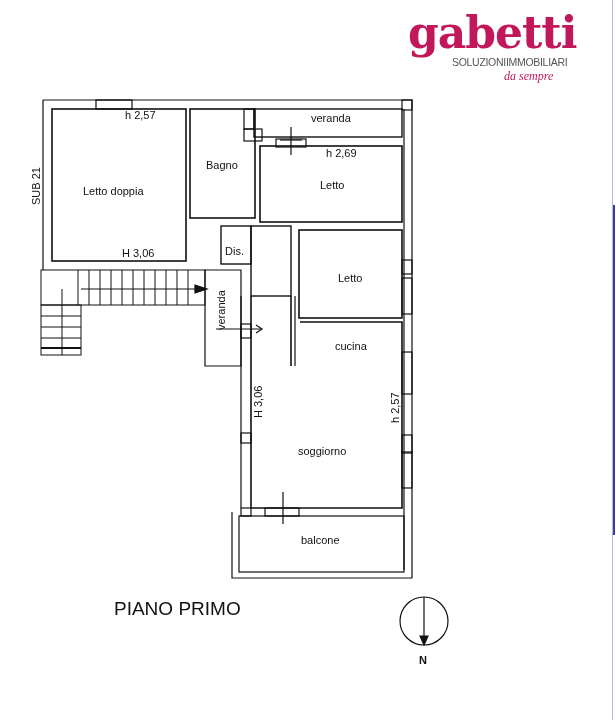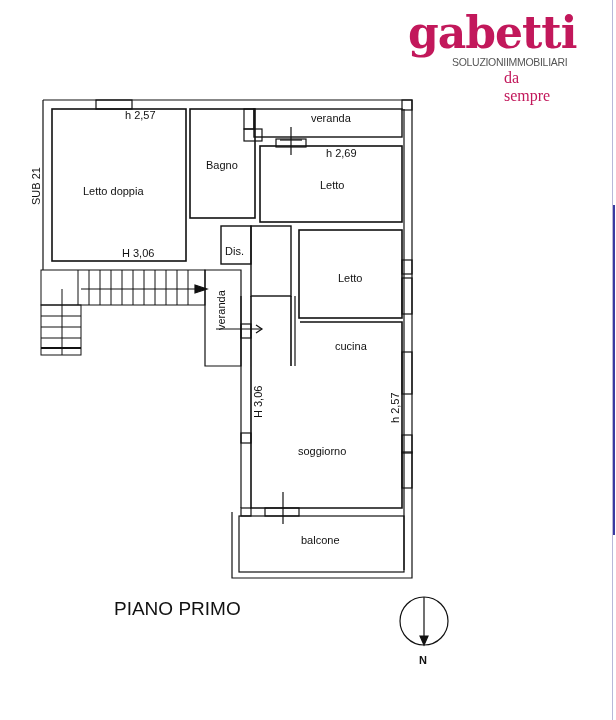--- a/index.html
+++ b/index.html
@@ -3,21 +3,21 @@
 <meta charset="utf-8">
 <style>
   html, body { margin: 0; padding: 0; background: #ffffff; }
   body { width: 616px; height: 720px; position: relative; overflow: hidden; font-family: "Liberation Sans", sans-serif; }
   .page { position: absolute; left: 0; top: 0; width: 616px; height: 612px; background: #fff; }
   .right-edge { position: absolute; left: 612px; top: 0; width: 1px; height: 720px; background: #b8b8d8; }
   .right-edge-strong { position: absolute; left: 613px; top: 205px; width: 2px; height: 330px; background: #3a3aa0; }
   .logo { position: absolute; left: 408px; top: 14px; width: 160px; height: 70px; }
   .logo-main { position: absolute; left: 0; top: -6px; font-family: "DejaVu Serif", serif; font-weight: bold; font-size: 44px; color: #c2185b; letter-spacing: -1px; line-height: 50px; }
   .logo-sub { position: absolute; left: 44px; top: 42px; font-family: Liberation Sans, sans-serif; font-size: 10.5px; color: #555; letter-spacing: -0.3px; }
-  .logo-tag { position: absolute; left: 96px; top: 55px; font-family: "Liberation Serif", serif; font-size: 16px; color: #c2185b; }
+  .logo-tag { position: absolute; left: 96px; top: 55px; font-family: "Liberation Serif", serif; font-style: italic; font-size: 12px; color: #c2185b; }
   svg.plan { position: absolute; left: 0; top: 0; }
   .lbl { font-family: "Liberation Sans", sans-serif; font-size: 11px; fill: #111; }
   .title { font-family: "Liberation Sans", sans-serif; font-size: 19px; fill: #111; }
 </style>
 </head>
 <body>
 
 <div class="page">
 
   <div class="logo">

